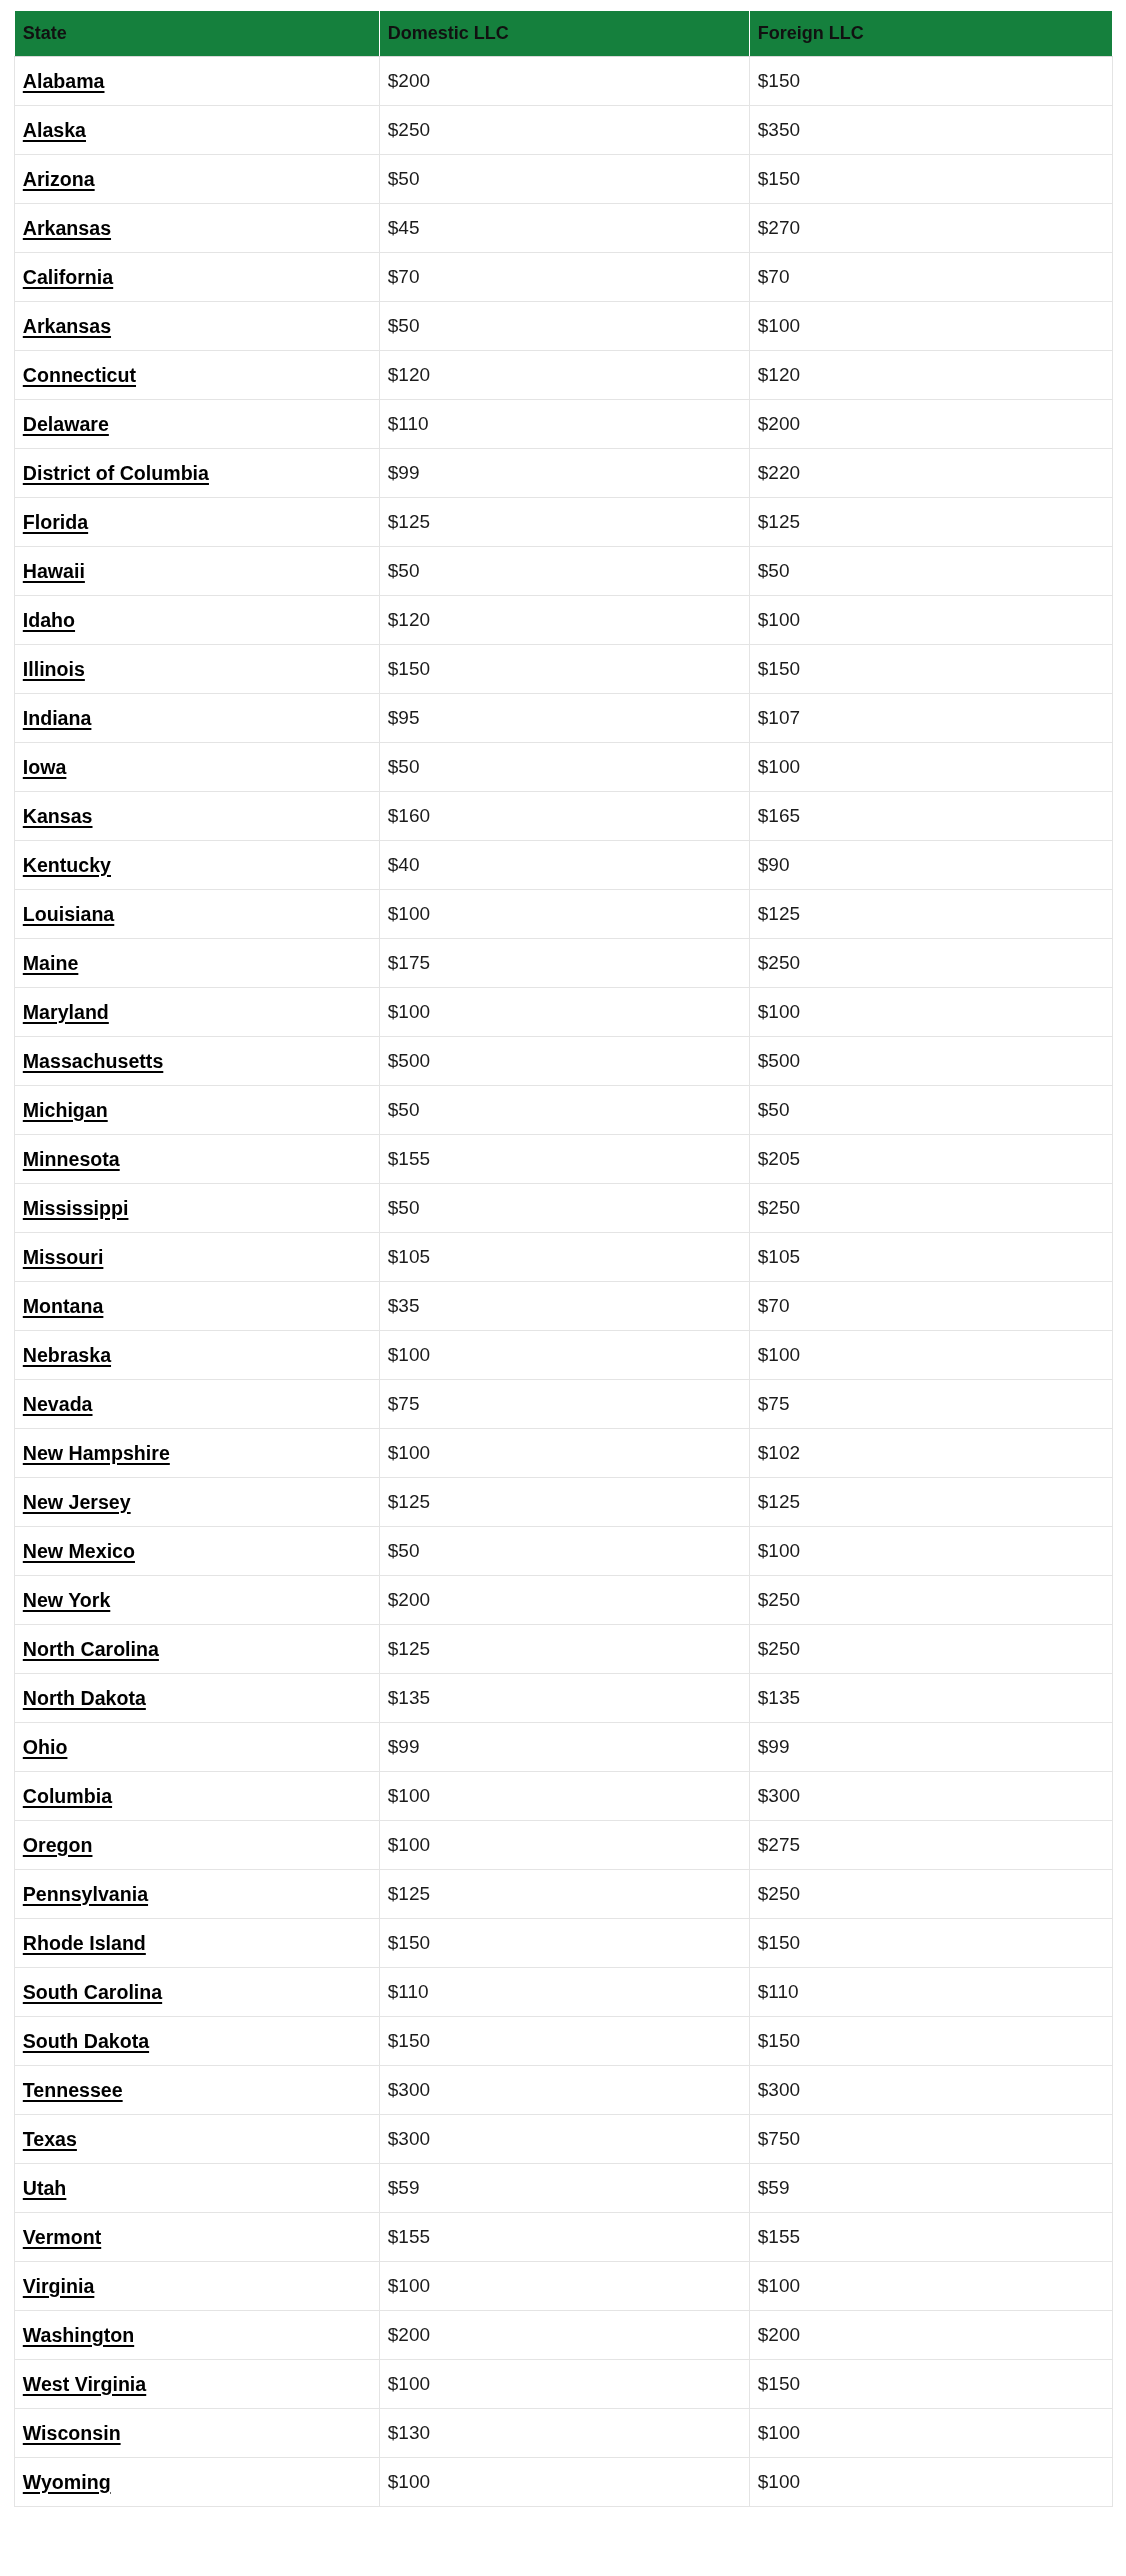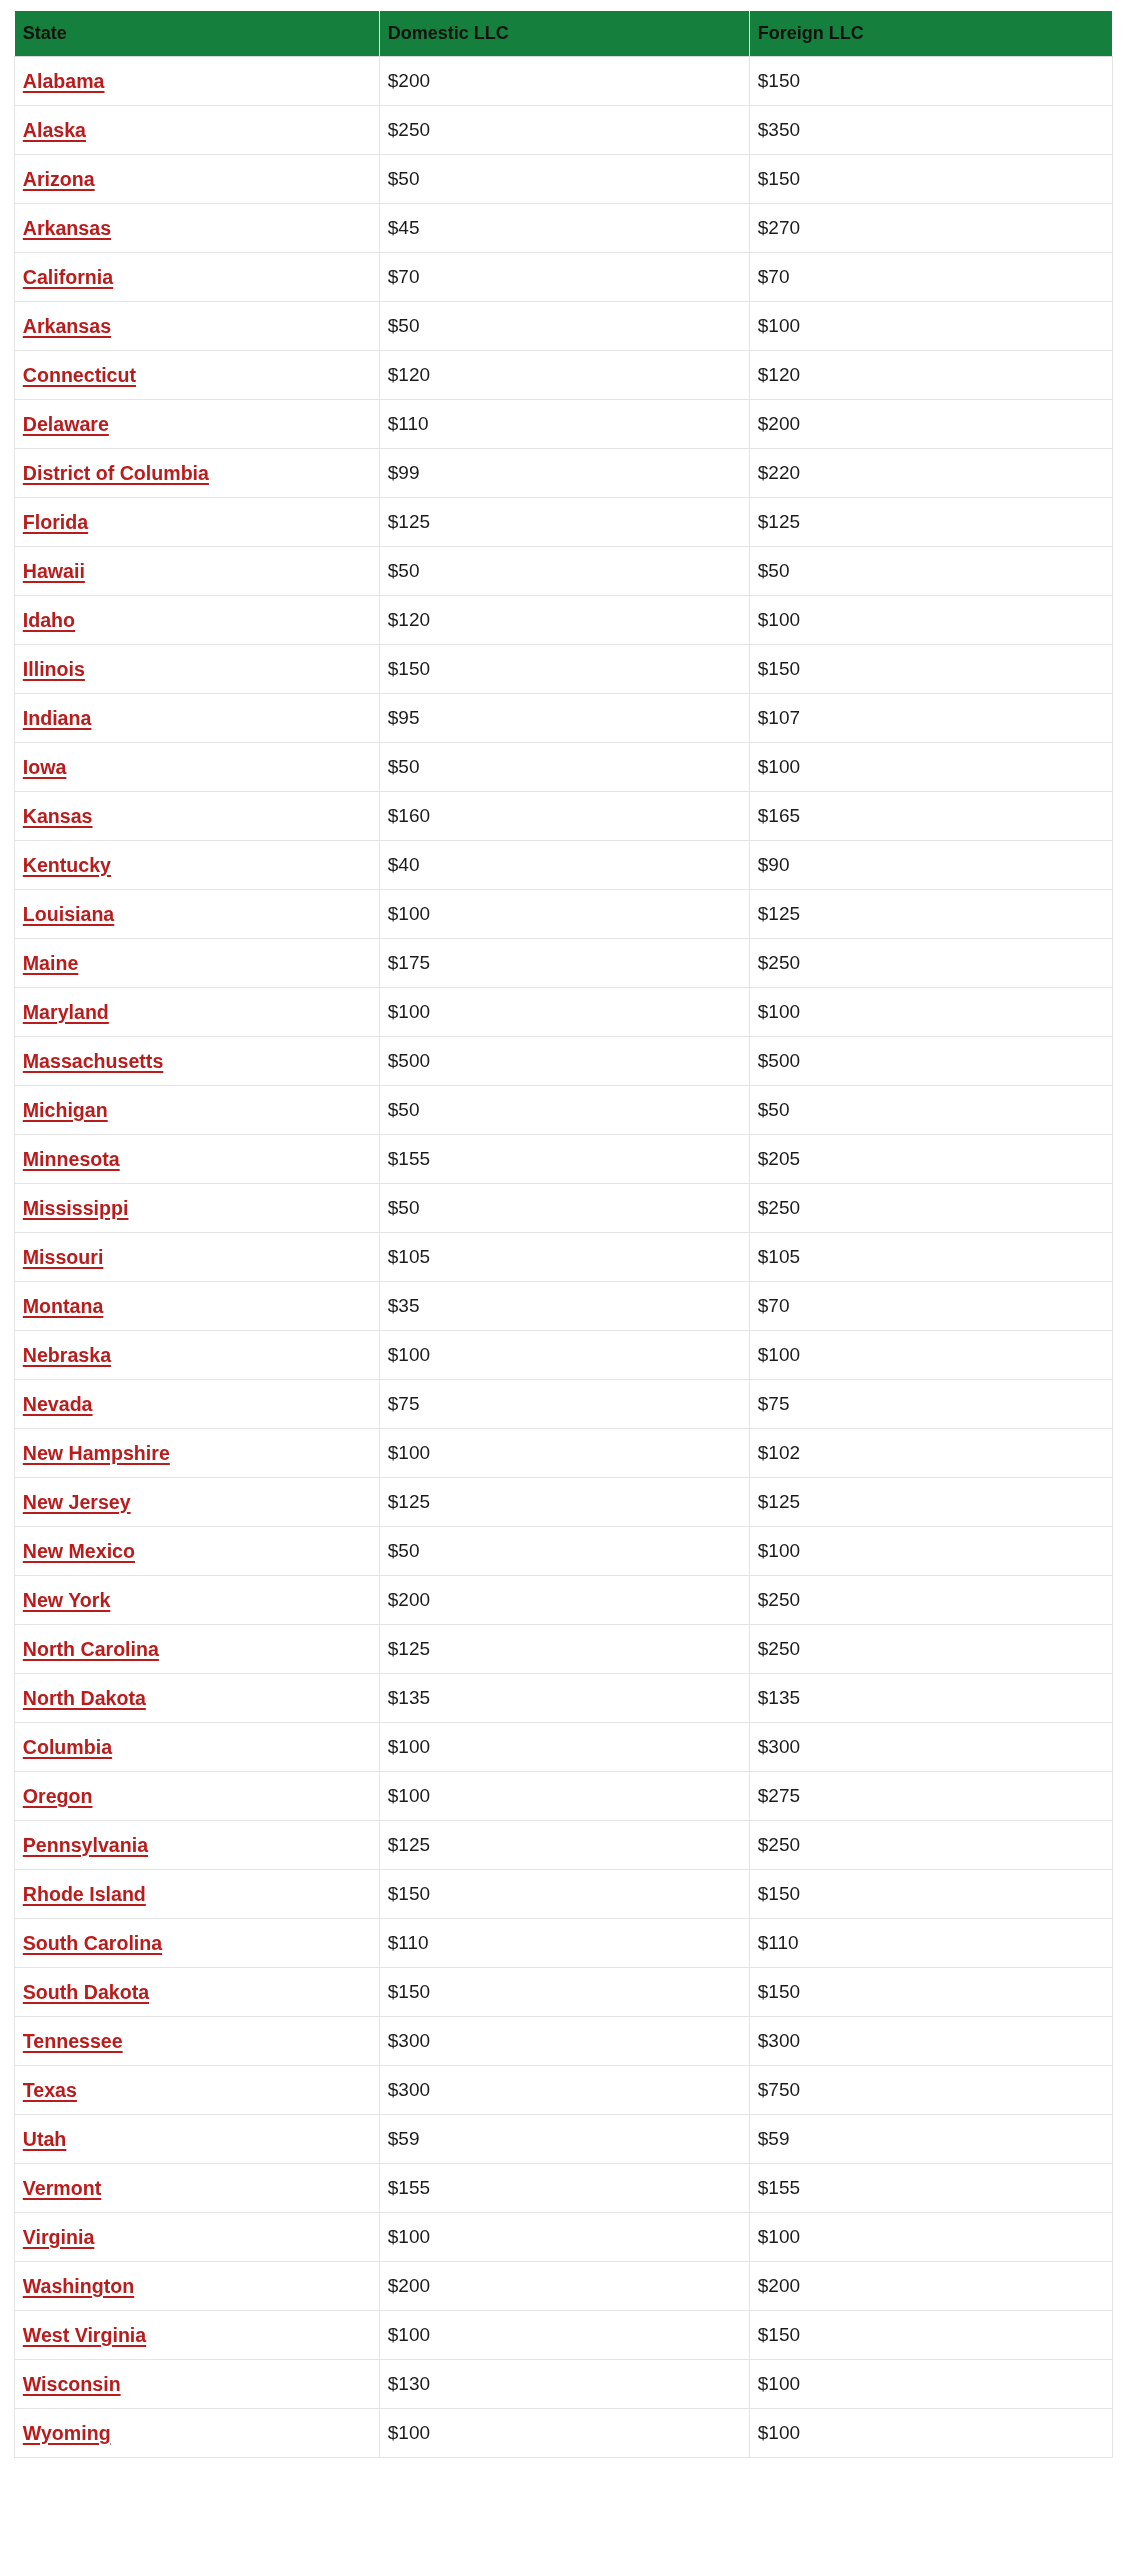--- a/index.html
+++ b/index.html
@@ -45,21 +45,21 @@
     height: 49px;
     background: #ffffff;
   }
   tbody td {
     font-size: 19px;
     font-weight: 400;
     color: #1b1b1b;
     border: 0.8px solid #e4e4e4;
   }
   td.state-cell a {
-    color: #b91c1c;
+    color: #000000;
     font-size: 19.6px;
     font-weight: 700;
     text-decoration: underline;
     text-decoration-thickness: 1.6px;
     text-underline-offset: 3.1px;
     cursor: pointer;
   }
 </style>
 </head>
 <body>
@@ -345,20 +345,27 @@
   </tr>
 
   <tr>
     <td class="state-cell">
       <a>North Dakota</a>
     </td>
     <td>$135</td>
     <td>$135</td>
   </tr>
 
+  <tr>
+    <td class="state-cell">
+      <a>Ohio</a>
+    </td>
+    <td>$99</td>
+    <td>$99</td>
+  </tr>
 
   <tr>
     <td class="state-cell">
       <a>Columbia</a>
     </td>
     <td>$100</td>
     <td>$300</td>
   </tr>
 
   <tr>

